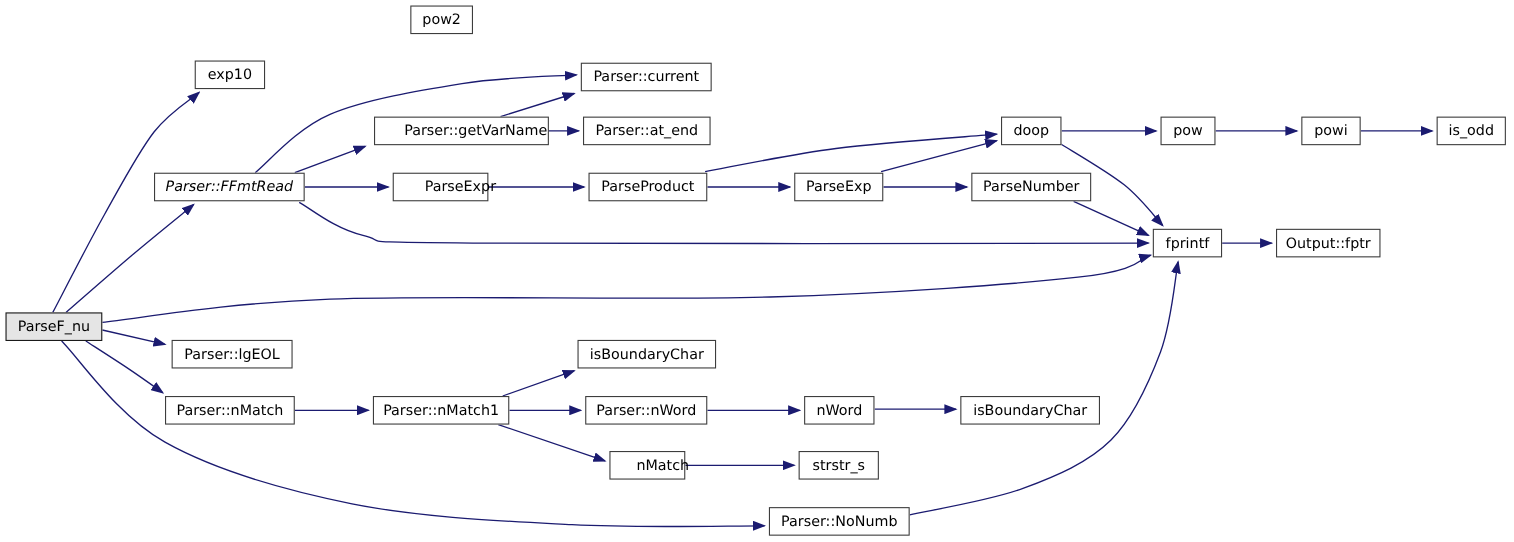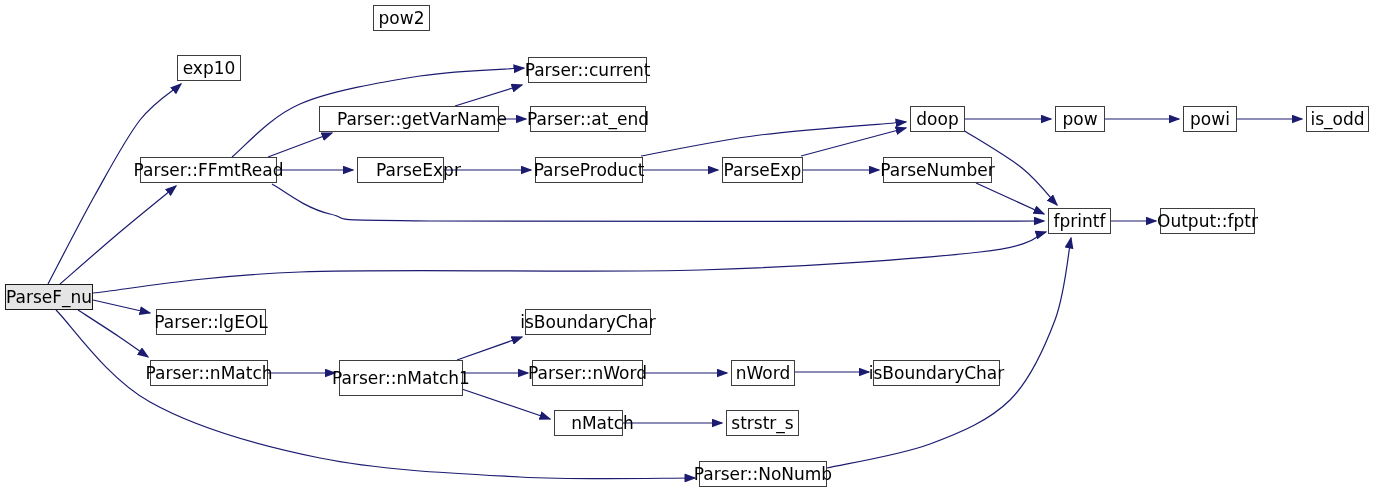--- a/index.html
+++ b/index.html
@@ -10,21 +10,21 @@
     font-family:"DejaVu Sans","Liberation Sans",sans-serif;
     overflow:hidden;
   }
   #edge-layer{position:absolute;left:0;top:0;width:1376px;height:493px;}
   .node{
     position:absolute;
     box-sizing:border-box;
     background:#ffffff;
     border:1.4px solid #3d3d3d;
     color:#000000;
-    font-size:17px;
+    font-size:13px;
     display:flex;align-items:center;justify-content:center;
     white-space:nowrap;
     line-height:1;
     cursor:pointer;
   }
   .node.root{
     background:#e5e5e5;
     border:1.8px solid #1a1a1a;
     cursor:default;
   }
@@ -70,38 +70,38 @@
         <path d="M453,386 L550,419" fill="none" stroke="#1b1b70" stroke-width="1.2" marker-end="url(#arrow)"></path>
         <path d="M643,373 L727,373" fill="none" stroke="#1b1b70" stroke-width="1.2" marker-end="url(#arrow)"></path>
         <path d="M795,372 L869,372" fill="none" stroke="#1b1b70" stroke-width="1.2" marker-end="url(#arrow)"></path>
         <path d="M623,423 L722,423" fill="none" stroke="#1b1b70" stroke-width="1.2" marker-end="url(#arrow)"></path>
       </g>
   </svg>
   <div id="node-layer">
       <div class="node" style="left: 373px; top: 5px; width: 57px; height: 26px;">pow2</div>
       <div class="node" style="left: 177px; top: 55px; width: 64px; height: 26px;">exp10</div>
       <div class="node" style="left: 528px; top: 57px; width: 119px; height: 26px; text-align: right;">Parser::current</div>
-      <div class="node" style="left: 319px; top: 106px; width: 180px; height: 26px; padding-left: 26px;">Parser::getVarName</div>
+      <div class="node" style="left: 340px; top: 106px; width: 159px; height: 26px; padding-left: 26px;">Parser::getVarName</div>
       <div class="node" style="left: 530px; top: 106px; width: 116px; height: 26px;">Parser::at_end</div>
       <div class="node" style="left: 910px; top: 106px; width: 55px; height: 26px;">doop</div>
       <div class="node" style="left: 1055px; top: 106px; width: 50px; height: 26px;">pow</div>
       <div class="node" style="left: 1183px; top: 106px; width: 54px; height: 26px; text-align: center;">powi</div>
       <div class="node" style="left: 1306px; top: 106px; width: 63px; height: 26px;">is_odd</div>
-      <div class="node" style="left: 140px; top: 157px; width: 137px; height: 26px;">Parser::FFmtRead</div>
+      <div class="node" style="left: 140px; top: 157px; width: 137px; height: 26px; font-style: italic;">Parser::FFmtRead</div>
       <div class="node" style="left: 357px; top: 157px; width: 87px; height: 26px; padding-left: 36px;">ParseExpr</div>
       <div class="node" style="left: 535px; top: 157px; width: 108px; height: 26px;">ParseProduct</div>
       <div class="node" style="left: 722px; top: 157px; width: 81px; height: 26px;">ParseExp</div>
       <div class="node" style="left: 883px; top: 157px; width: 109px; height: 26px;">ParseNumber</div>
       <div class="node" style="left: 1048px; top: 208px; width: 63px; height: 26px;">fprintf</div>
       <div class="node" style="left: 1160px; top: 208px; width: 95px; height: 26px;">Output::fptr</div>
       <div class="node root" style="left: 5px; top: 284px; width: 88px; height: 26px;">ParseF_nu</div>
       <div class="node" style="left: 156px; top: 309px; width: 110px; height: 26px;">Parser::lgEOL</div>
       <div class="node" style="left: 525px; top: 309px; width: 126px; height: 26px;">isBoundaryChar</div>
       <div class="node" style="left: 150px; top: 360px; width: 118px; height: 26px;">Parser::nMatch</div>
-      <div class="node" style="left: 339px; top: 360px; width: 124px; height: 36px;">Parser::nMatch1</div>
+      <div class="node" style="left: 339px; top: 360px; width: 124px; height: 26px;">Parser::nMatch1</div>
       <div class="node" style="left: 532px; top: 360px; width: 111px; height: 26px;">Parser::nWord</div>
       <div class="node" style="left: 731px; top: 360px; width: 64px; height: 26px;">nWord</div>
       <div class="node" style="left: 873px; top: 360px; width: 127px; height: 26px;">isBoundaryChar</div>
       <div class="node" style="left: 554px; top: 410px; width: 69px; height: 26px; padding-left: 28px;">nMatch</div>
       <div class="node" style="left: 726px; top: 410px; width: 73px; height: 26px;">strstr_s</div>
       <div class="node" style="left: 699px; top: 461px; width: 128px; height: 26px;">Parser::NoNumb</div>
     </div>
 </div>
 
 </body></html>

